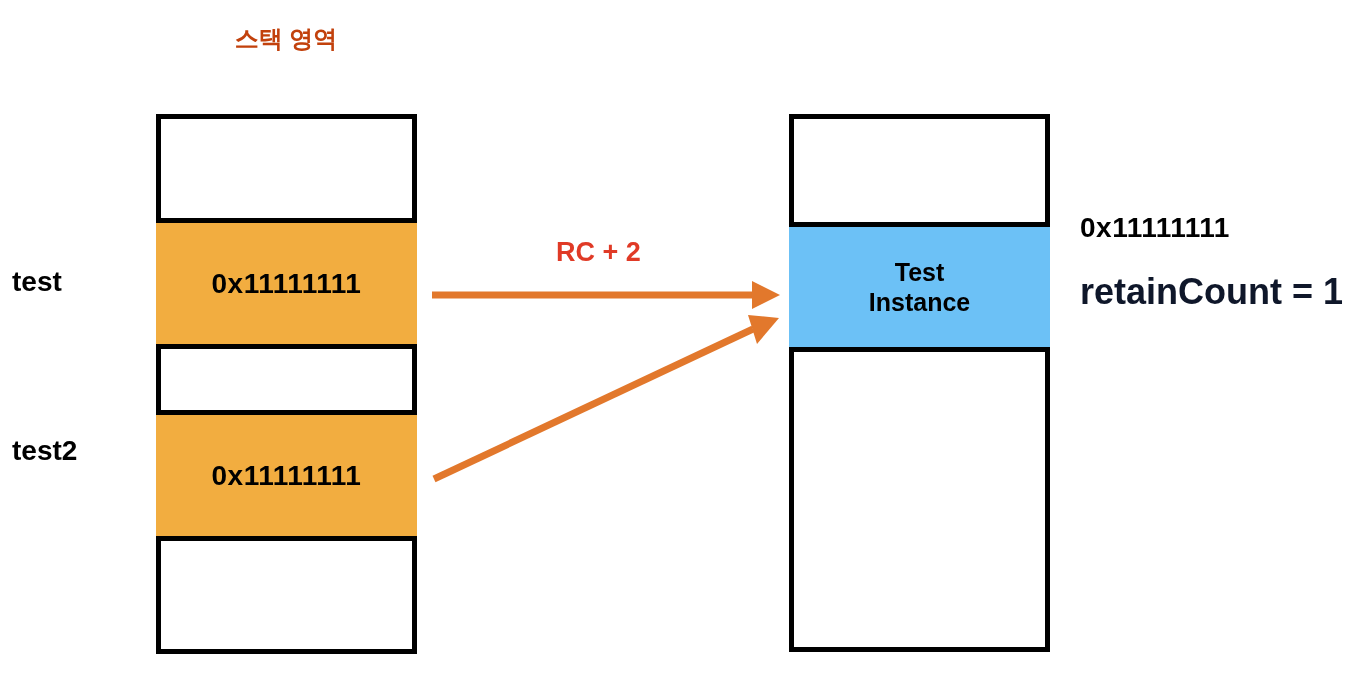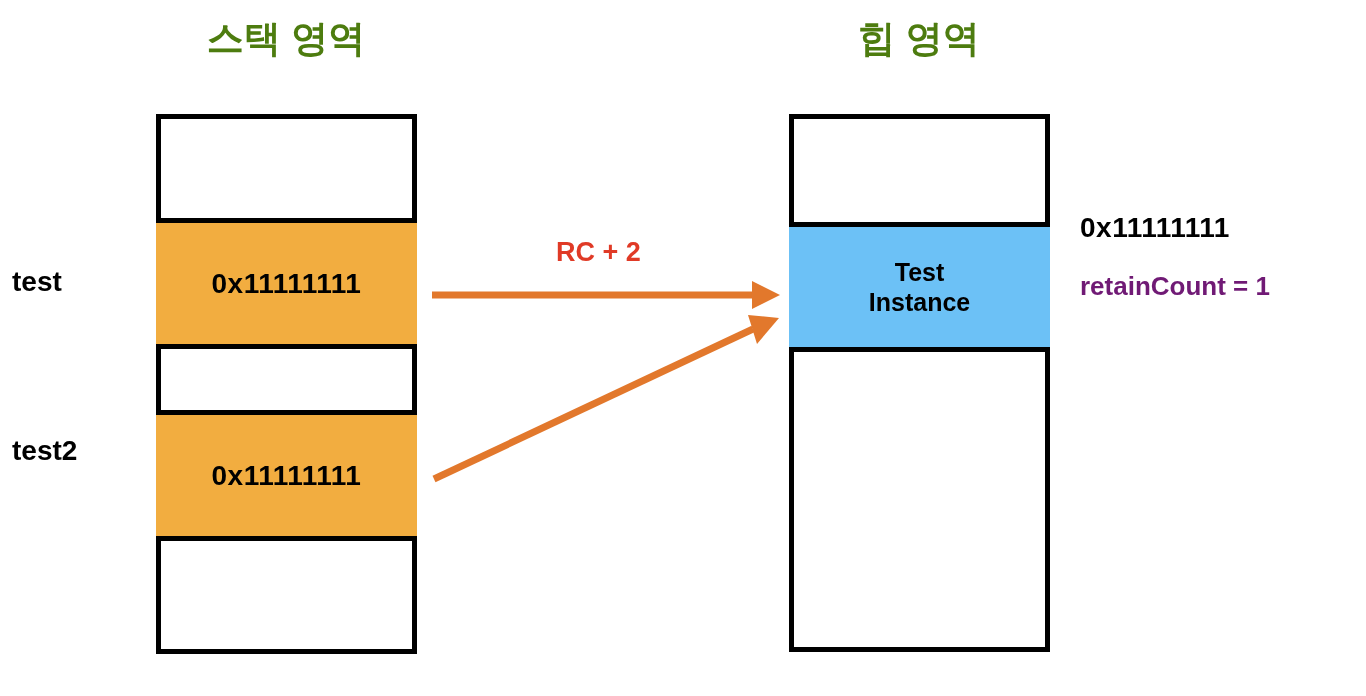--- a/index.html
+++ b/index.html
@@ -19,23 +19,23 @@
     position: absolute;
     left: 0; top: 0;
     width: 1366px;
     height: 696px;
   }
 
   
   .section-title {
     position: absolute;
     font-weight: bold;
-    font-size: 37px;
+    font-size: 24px;
     line-height: 34px;
-    color: #4d7c0f;
+    color: #c2410c;
     white-space: nowrap;
     text-align: center;
   }
   #stack-title { left: 156px; top: 22px; width: 260px; }
   #heap-title  { left: 789px; top: 22px; width: 260px; }
 
   
   .mem-box {
     position: absolute;
     border: 5px solid #000000;
@@ -115,32 +115,31 @@
   #heap-address {
     left: 1080px;
     top: 212px;
     font-size: 28px;
     color: #000000;
     letter-spacing: 0.5px;
   }
   #heap-retaincount {
     left: 1080px;
     top: 271px;
-    font-size: 26px;
-    color: #701a75;
+    font-size: 36px;
+    color: #0f172a;
   }
 </style>
 </head>
 <body>
 
 <div class="canvas">
 
   <div class="section-title" id="stack-title">스택 영역</div>
 
-  <div class="section-title" id="heap-title">힙 영역</div>
 
   <div class="mem-box" id="stack-box">
     <div class="slot orange" id="stack-slot-test">
       <span class="slot-addr">0x11111111</span>
     </div>
     <div class="slot orange" id="stack-slot-test2">
       <span class="slot-addr">0x11111111</span>
     </div>
   </div>
 

